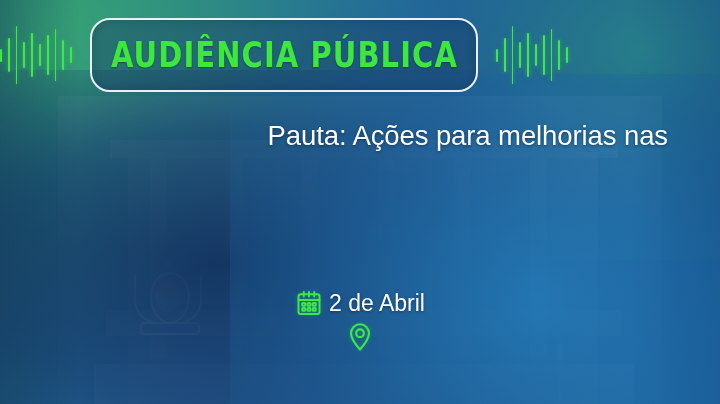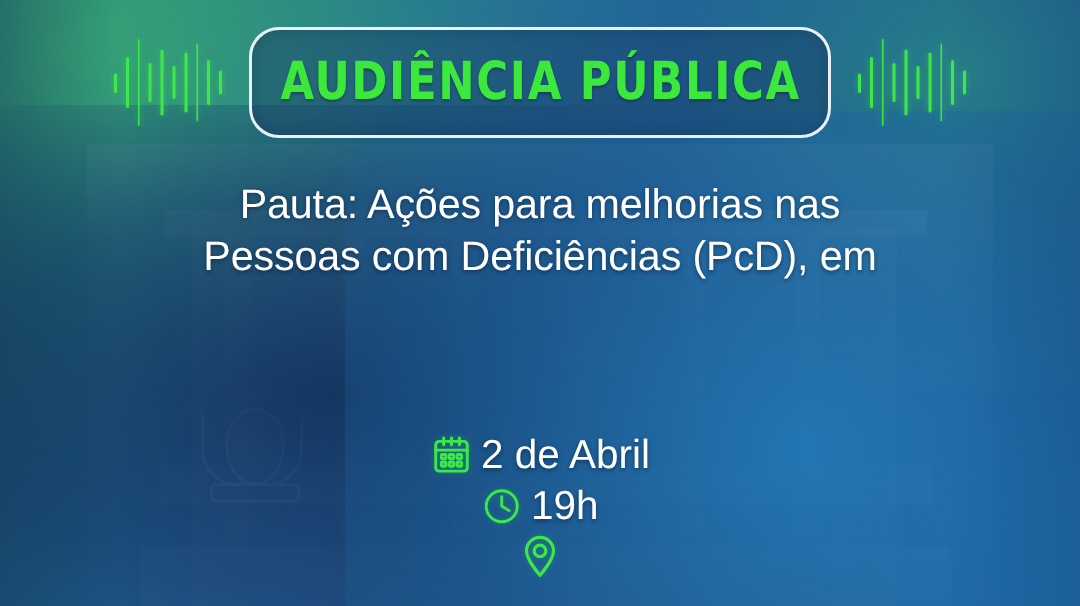--- a/index.html
+++ b/index.html
@@ -140,21 +140,21 @@
     position:absolute;right:0;top:0;width:90px;height:404px;
     background:linear-gradient(270deg, rgba(20,70,120,.32) 0%, rgba(20,70,120,0) 100%);
   }
 
   
   .content{position:absolute;inset:0;}
 
   
   .header-row{
     position:absolute;left:0;top:18px;width:720px;height:74px;
-    display:flex;align-items:center;justify-content:center;
+    display:flex;align-items:center;justify-content:flex-start;
   }
 
   .waveform{
     width:72px;height:74px;
     display:flex;align-items:center;justify-content:center;gap:6px;
     flex:0 0 auto;
   }
   .wave-bar{
     width:3px;border-radius:1px;
     background:#3ce84a;
@@ -178,42 +178,42 @@
     font-size:35px;
     letter-spacing:1.2px;
     transform:scaleX(.92);
     white-space:nowrap;
     text-shadow:0 1px 2px rgba(0,0,0,.30);
   }
 
   
   .agenda{
     position:absolute;left:52px;top:118px;width:616px;
-    text-align:center;
+    text-align:right;
     color:#ffffff;
     font-size:27.5px;
     line-height:35px;
     font-weight:normal;
     letter-spacing:-0.1px;
     text-shadow:0 1px 3px rgba(8,26,52,.55);
   }
 
   
   .info{
     position:absolute;left:0;top:286px;width:720px;
     color:#ffffff;
     text-shadow:0 1px 3px rgba(8,26,52,.55);
   }
   .info-row{
     display:flex;align-items:center;justify-content:center;
     gap:6px;
     height:34px;
   }
   .info-row .label{
-    font-size:27px;line-height:30px;white-space:nowrap;
+    font-size:23px;line-height:30px;white-space:nowrap;
   }
   .icon{
     flex:0 0 auto;display:inline-flex;align-items:center;justify-content:center;
     filter:drop-shadow(0 0 2px rgba(40,200,70,.35));
   }
 </style>
 </head>
 <body>
 
 <div class="stage">
@@ -294,21 +294,20 @@
           <div class="wave-bar" style="height: 22px;"></div>
           <div class="wave-bar" style="height: 40px;"></div>
           <div class="wave-bar" style="height: 52px;"></div>
           <div class="wave-bar" style="height: 30px;"></div>
           <div class="wave-bar" style="height: 16px;"></div>
         </div>
     </div>
 
     <div class="agenda">
       <div>Pauta: Ações para melhorias nas</div>
-      <div>Pessoas com Deficiências (PcD), em</div>
     </div>
 
     <div class="info">
 
       <div class="info-row">
         <span class="icon">
           <svg width="28" height="28" viewBox="0 0 24 24" fill="none" stroke="#3ce84a" stroke-width="1.7" stroke-linecap="round" stroke-linejoin="round">
             <rect x="3" y="4.5" width="18" height="17" rx="2"></rect>
             <line x1="3" y1="9.5" x2="21" y2="9.5"></line>
             <line x1="7.5" y1="2.5" x2="7.5" y2="6.5"></line>
@@ -318,29 +317,20 @@
             <rect x="10.7" y="12" width="2.6" height="2.4" rx=".5"></rect>
             <rect x="15.2" y="12" width="2.6" height="2.4" rx=".5"></rect>
             <rect x="6.2" y="16.3" width="2.6" height="2.4" rx=".5"></rect>
             <rect x="10.7" y="16.3" width="2.6" height="2.4" rx=".5"></rect>
             <rect x="15.2" y="16.3" width="2.6" height="2.4" rx=".5"></rect>
           </svg>
         </span>
         <span class="label">2 de Abril</span>
       </div>
 
-      <div class="info-row">
-        <span class="icon">
-          <svg width="27" height="27" viewBox="0 0 24 24" fill="none" stroke="#3ce84a" stroke-width="1.7" stroke-linecap="round" stroke-linejoin="round">
-            <circle cx="12" cy="12" r="9.2"></circle>
-            <polyline points="12,6.4 12,12 16.4,14.6"></polyline>
-          </svg>
-        </span>
-        <span class="label">19h</span>
-      </div>
 
       <div class="info-row">
         <span class="icon">
           <svg width="30" height="30" viewBox="0 0 24 24" fill="none" stroke="#3ce84a" stroke-width="1.7" stroke-linecap="round" stroke-linejoin="round">
             <path d="M12 22s7.2-8.1 7.2-13A7.2 7.2 0 0 0 4.8 9c0 4.9 7.2 13 7.2 13z"></path>
             <circle cx="12" cy="9" r="3.1"></circle>
           </svg>
         </span>
       </div>
 

